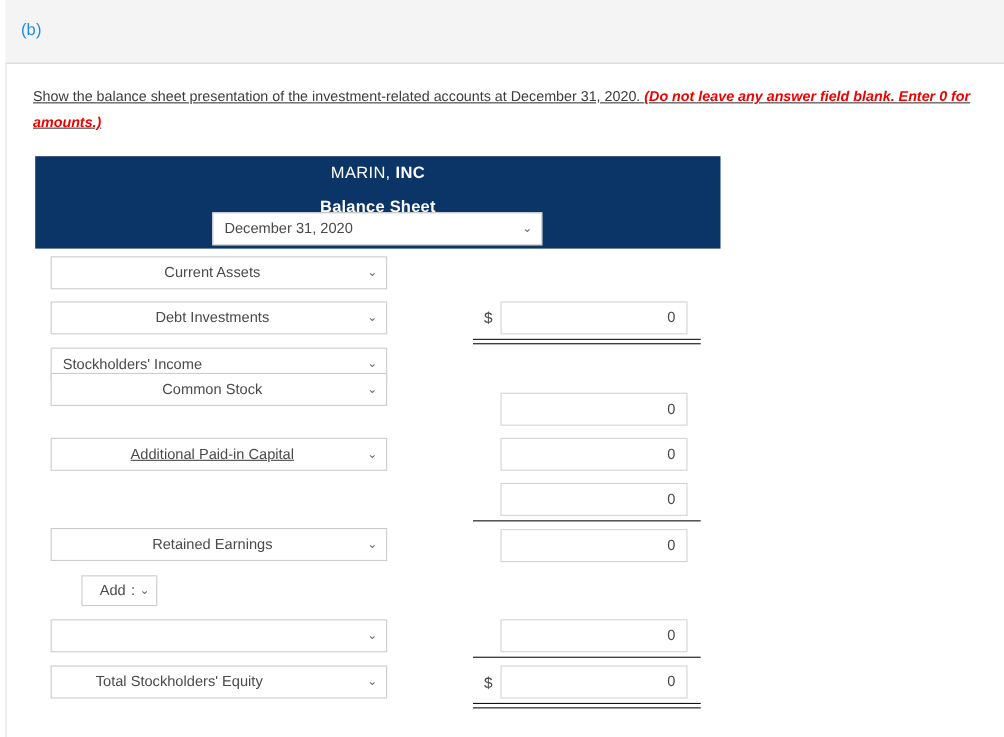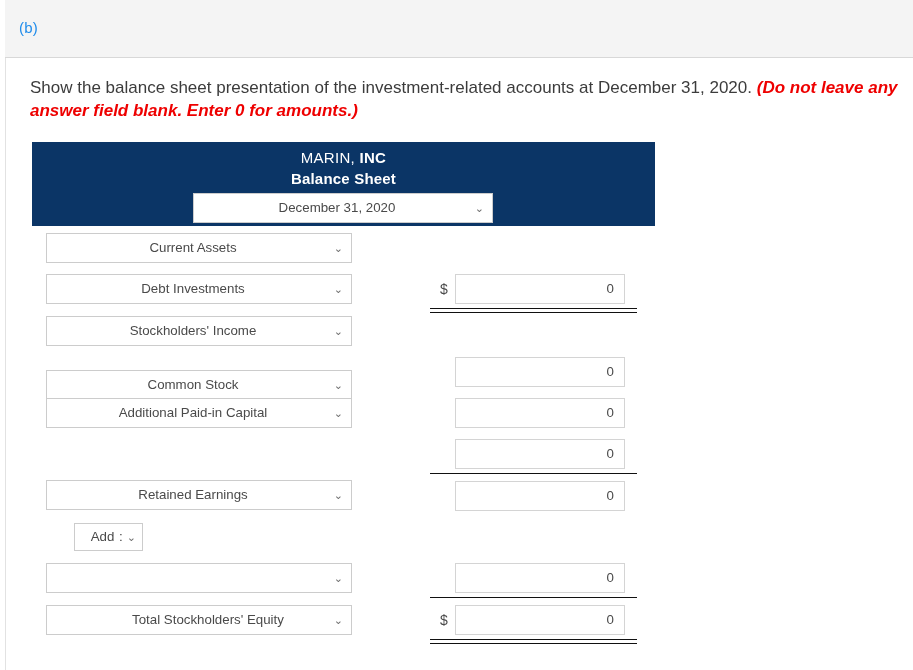--- a/index.html
+++ b/index.html
@@ -46,23 +46,24 @@
     height: 612px;
     background: #e2e2e2;
   }
 
   
   .instructions {
     position: absolute;
     left: 30px;
     top: 76px;
     width: 870px;
-    font-size: 17px;
+    font-size: 13px;
     line-height: 23px;
     color: #3c3c3c;
+    text-decoration: underline;
   }
   .instructions .emph {
     color: #ee0000;
     font-weight: bold;
     font-style: italic;
   }
 
   
   .stmt-header {
     position: absolute;
@@ -82,21 +83,21 @@
     text-align: center;
     color: #ffffff;
     font-size: 15px;
     line-height: 21px;
     letter-spacing: .3px;
   }
   .stmt-title .co-strong { font-weight: bold; }
   .stmt-subtitle {
     position: absolute;
     left: 0;
-    top: 26px;
+    top: 36px;
     width: 623px;
     text-align: center;
     color: #ffffff;
     font-size: 15px;
     font-weight: bold;
     line-height: 21px;
     letter-spacing: .2px;
   }
 
   
@@ -116,21 +117,21 @@
   .sel .caret {
     position: absolute;
     right: 8px;
     top: 0;
     line-height: 28px;
     color: #6d6d6d;
     font-size: 11px;
     pointer-events: none;
   }
   .sel.center { text-align: center; }
-  .sel.left   { text-align: center; }
+  .sel.left   { text-align: left; }
 
   
   .date-sel {
     left: 193px;
     top: 193px;
     width: 300px;
     height: 30px;
   }
 
   
@@ -224,23 +225,23 @@
   <span class="caret">⌄</span>
 </div>
 
 <div id="rows-host">
     <div class="sel acct-sel center" style="top: 233px;"><span>Current Assets</span><span class="caret">⌄</span></div>
     <div class="sel acct-sel center" style="top: 274px;"><span>Debt Investments</span><span class="caret">⌄</span></div>
     <div class="dollar" style="top: 274px;">$</div>
     <div class="amt" style="top: 274px;">0</div>
     <div class="rule-double" style="top: 308px;"></div>
     <div class="sel acct-sel left" style="top: 316px;"><span>Stockholders' Income</span><span class="caret">⌄</span></div>
-    <div class="sel acct-sel center" style="top: 339px; margin-top: 31px;"><span>Common Stock</span><span class="caret">⌄</span></div>
+    <div class="sel acct-sel center" style="top: 339px;"><span>Common Stock</span><span class="caret">⌄</span></div>
     <div class="amt" style="top: 357px;">0</div>
-    <div class="sel acct-sel center" style="top: 398px;"><span>Additional Paid-in Capital</span><span class="caret">⌄</span></div>
+    <div class="sel acct-sel center" style="top: 398px; text-decoration: underline;"><span>Additional Paid-in Capital</span><span class="caret">⌄</span></div>
     <div class="amt" style="top: 398px;">0</div>
     <div class="sel acct-sel center" style="top: 437px; margin-top: 43px;"><span>Retained Earnings</span><span class="caret">⌄</span></div>
     <div class="amt" style="top: 439px;">0</div>
     <div class="rule-single" style="top: 473px;"></div>
     <div class="amt" style="top: 481px;">0</div>
     <div class="sel acct-sel center" style="top: 563px;"><span class="caret">⌄</span></div>
     <div class="amt" style="top: 563px;">0</div>
     <div class="rule-single" style="top: 597px;"></div>
     <div class="sel acct-sel left" style="top: 605px; padding-left: 40px;"><span>Total Stockholders' Equity</span><span class="caret">⌄</span></div>
     <div class="dollar" style="top: 605px;">$</div>

